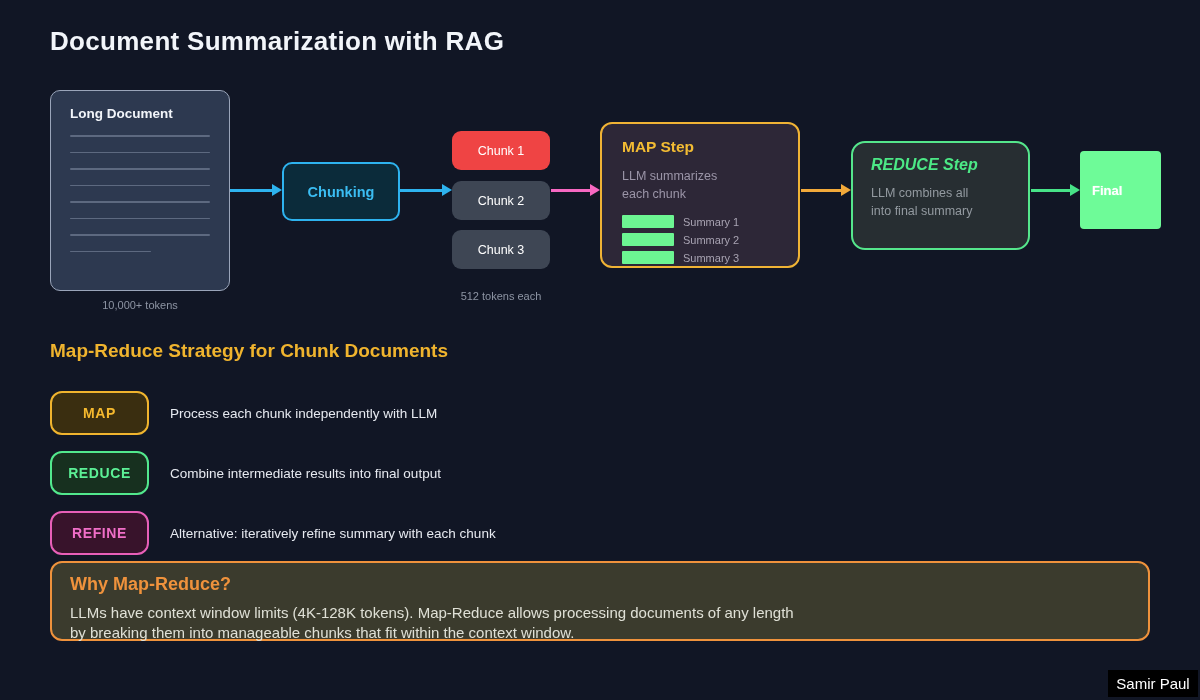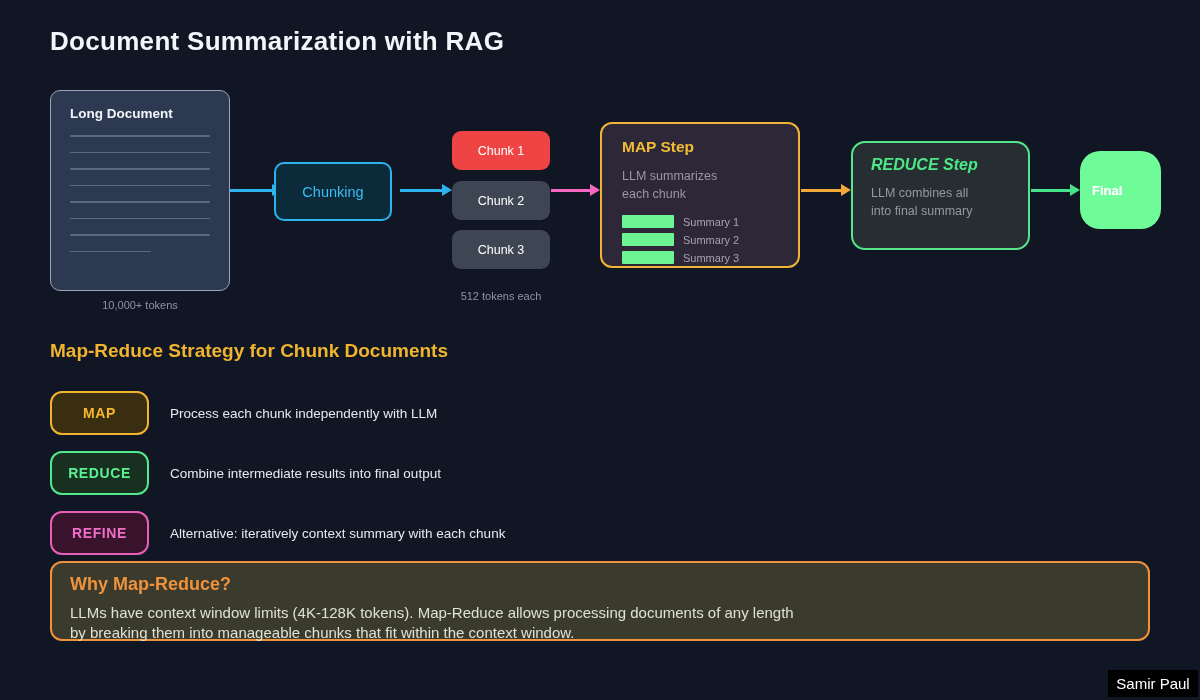--- a/index.html
+++ b/index.html
@@ -39,24 +39,24 @@
   .a-pink .shaft { background: #f768c2; } .a-pink .head { border-left: 10px solid #f768c2; }
   .a-orange .shaft { background: #f2a93a; } .a-orange .head { border-left: 10px solid #f2a93a; }
   .a-green .shaft { background: #47e388; } .a-green .head { border-left: 10px solid #47e388; }
   .arrow1 { left: 230px; top: 183px; width: 52px; }
   .arrow2 { left: 400px; top: 183px; width: 52px; }
   .arrow3 { left: 551px; top: 183px; width: 49px; }
   .arrow4 { left: 801px; top: 183px; width: 50px; }
   .arrow5 { left: 1031px; top: 183px; width: 49px; }
 
   .chunking {
-    position: absolute; left: 274px; top: 162px; width: 118px; height: 59px;
+    position: absolute; left: 282px; top: 162px; width: 118px; height: 59px;
     background: #0b2b3a; border: 2px solid #2eb3ef; border-radius: 10px;
     display: flex; align-items: center; justify-content: center;
-    color: #3bbdf2; font-weight: normal; font-size: 14.5px;
+    color: #3bbdf2; font-weight: bold; font-size: 14.5px;
   }
 
   .chunk {
     position: absolute; left: 452px; width: 98px; height: 39px;
     border-radius: 9px; display: flex; align-items: center; justify-content: center;
     font-size: 12.5px; color: #ffffff;
   }
   .chunk1 { top: 131px; background: #ef4444; }
   .chunk2 { top: 181px; background: #3e4654; }
   .chunk3 { top: 230px; background: #3e4654; }
@@ -76,21 +76,21 @@
   .reducestep {
     position: absolute; left: 851px; top: 141px; width: 179px; height: 109px;
     background: #272e32; border: 2px solid #55e68c; border-radius: 14px;
     padding: 13px 18px;
   }
   .reducestep-title { font-size: 16px; font-weight: bold; color: #4ce886; margin-bottom: 10px; font-style: italic; }
   .reducestep-line { font-size: 12.5px; color: #939aa0; line-height: 18px; }
 
   .finalbox {
     position: absolute; left: 1080px; top: 151px; width: 81px; height: 78px;
-    background: #6efb98; border-radius: 20px;
+    background: #6efb98; border-radius: 4px;
     display: flex; align-items: center;
     padding-left: 12px;
     color: #ffffff; font-weight: bold; font-size: 13px;
     text-shadow: 0 0 1px rgba(255,255,255,0.6);
   }
 
   
   .section-heading {
     position: absolute; left: 50px; top: 340px;
     font-size: 19px; font-weight: bold; color: #f0b42e;
@@ -220,21 +220,21 @@
   <div class="legend-row legend-map">
     <div class="badge badge-map">MAP</div>
     <div class="legend-desc">Process each chunk independently with LLM</div>
   </div>
   <div class="legend-row legend-reduce">
     <div class="badge badge-reduce">REDUCE</div>
     <div class="legend-desc">Combine intermediate results into final output</div>
   </div>
   <div class="legend-row legend-refine">
     <div class="badge badge-refine">REFINE</div>
-    <div class="legend-desc">Alternative: iteratively context summary with each chunk</div>
+    <div class="legend-desc">Alternative: iteratively refine summary with each chunk</div>
   </div>
 
   <div class="whybox">
     <div class="why-title">Why Map-Reduce?</div>
     <div class="why-line">LLMs have context window limits (4K-128K tokens). Map-Reduce allows processing documents of any length</div>
     <div class="why-line">by breaking them into manageable chunks that fit within the context window.</div>
   </div>
 
   <div class="watermark">Samir Paul</div>
 

